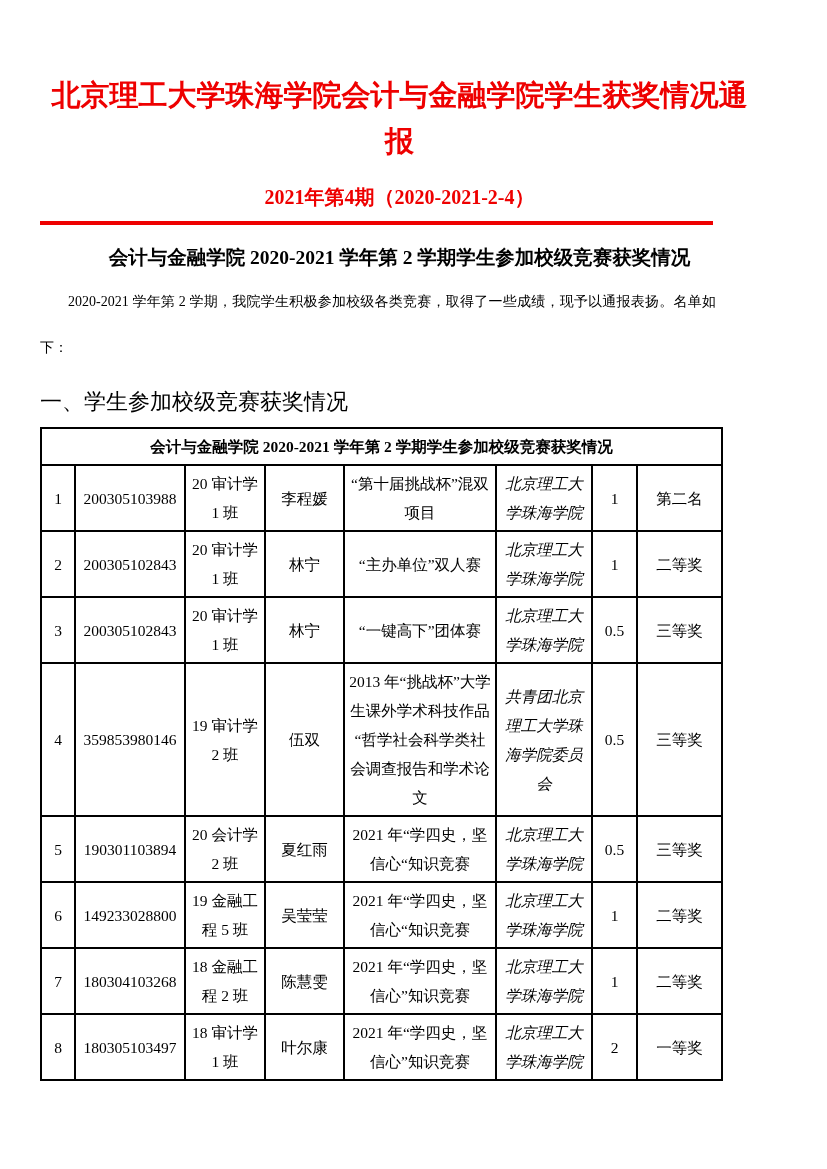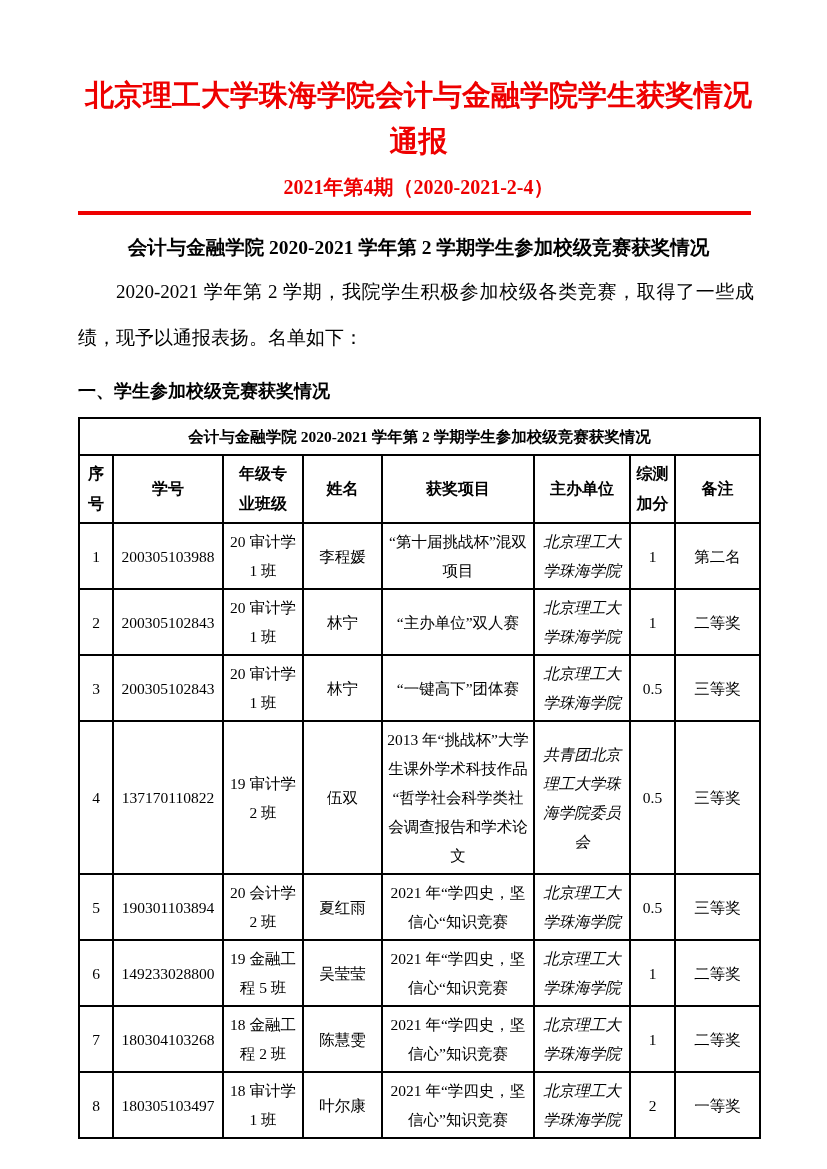--- a/index.html
+++ b/index.html
@@ -6,34 +6,34 @@
   * { box-sizing: border-box; }
   html, body { margin: 0; padding: 0; }
   body {
     width: 827px; height: 1169px;
     background: #ffffff;
     color: var(--ink);
     font-family: "Liberation Serif", "DejaVu Serif", serif;
   }
   .page {
     width: 827px; height: 1169px;
-    padding: 72px 68px 0 78px;
+    padding: 72px 68px 0 40px;
     overflow: hidden;
   }
   .main-title {
     color: var(--accent-red);
     font-weight: bold;
     font-size: 29px;
     line-height: 46px;
     text-align: center;
     letter-spacing: 0px;
     font-family: "Liberation Serif", "DejaVu Serif", serif;
   }
   .issue-line {
-    margin-top: 10px;
+    margin-top: 20px;
     text-align: center;
     color: var(--accent-red);
     font-weight: bold;
     font-size: 20px;
     line-height: 26px;
   }
   .red-rule {
     margin-top: 11px;
     height: 4px;
     background: var(--accent-red);
@@ -41,31 +41,31 @@
   }
   .doc-subtitle {
     margin-top: 19px;
     text-align: center;
     font-weight: bold;
     font-size: 19.5px;
     line-height: 27px;
   }
   .intro {
     margin-top: 8px;
-    font-size: 19px;
+    font-size: 14px;
     line-height: 46px;
     text-align: justify;
     text-indent: 2em;
     width: 676px;
   }
   .list-heading {
     margin-top: 18px;
     font-family: "Liberation Sans", "DejaVu Sans", sans-serif;
-    font-weight: bold;
-    font-size: 18px;
+    font-weight: normal;
+    font-size: 22px;
     line-height: 25px;
   }
   table.awards {
     margin-top: 13px;
     border-collapse: collapse;
     table-layout: fixed;
     width: 681px;
   }
   table.awards td, table.awards th {
     border: 2px solid #000;
@@ -122,30 +122,20 @@
         <col style="width:79px">
       <col style="width:152px">
         <col style="width:96px">
         <col style="width:45px">
         <col style="width:85px">
     </colgroup>
     <tbody>
       <tr>
         <td class="tbl-title" colspan="8">会计与金融学院 2020-2021 学年第 2 学期学生参加校级竞赛获奖情况</td>
       </tr>
-      <tr>
-        <th>序号</th>
-        <th>学号</th>
-        <th>年级专业班级</th>
-        <th>姓名</th>
-        <th>获奖项目</th>
-        <th>主办单位</th>
-        <th>综测加分</th>
-        <th>备注</th>
-      </tr>
 
       <tr>
         <td>1</td>
         <td>200305103988</td>
         <td>20 审计学 1 班</td>
         <td>李程媛</td>
         <td>“第十届挑战杯”混双项目</td>
         <td class="c-organizer">北京理工大学珠海学院</td>
         <td>1</td>
         <td>第二名</td>
@@ -165,21 +155,21 @@
         <td>200305102843</td>
         <td>20 审计学 1 班</td>
         <td>林宁</td>
         <td>“一键高下”团体赛</td>
         <td class="c-organizer">北京理工大学珠海学院</td>
         <td>0.5</td>
         <td>三等奖</td>
       </tr>
       <tr>
         <td>4</td>
-        <td>137170110822</td>
+        <td>359853980146</td>
         <td>19 审计学 2 班</td>
         <td>伍双</td>
         <td>2013 年“挑战杯”大学生课外学术科技作品“哲学社会科学类社会调查报告和学术论文</td>
         <td class="c-organizer">共青团北京理工大学珠海学院委员会</td>
         <td>0.5</td>
         <td>三等奖</td>
       </tr>
       <tr>
         <td>5</td>
         <td>190301103894</td>

